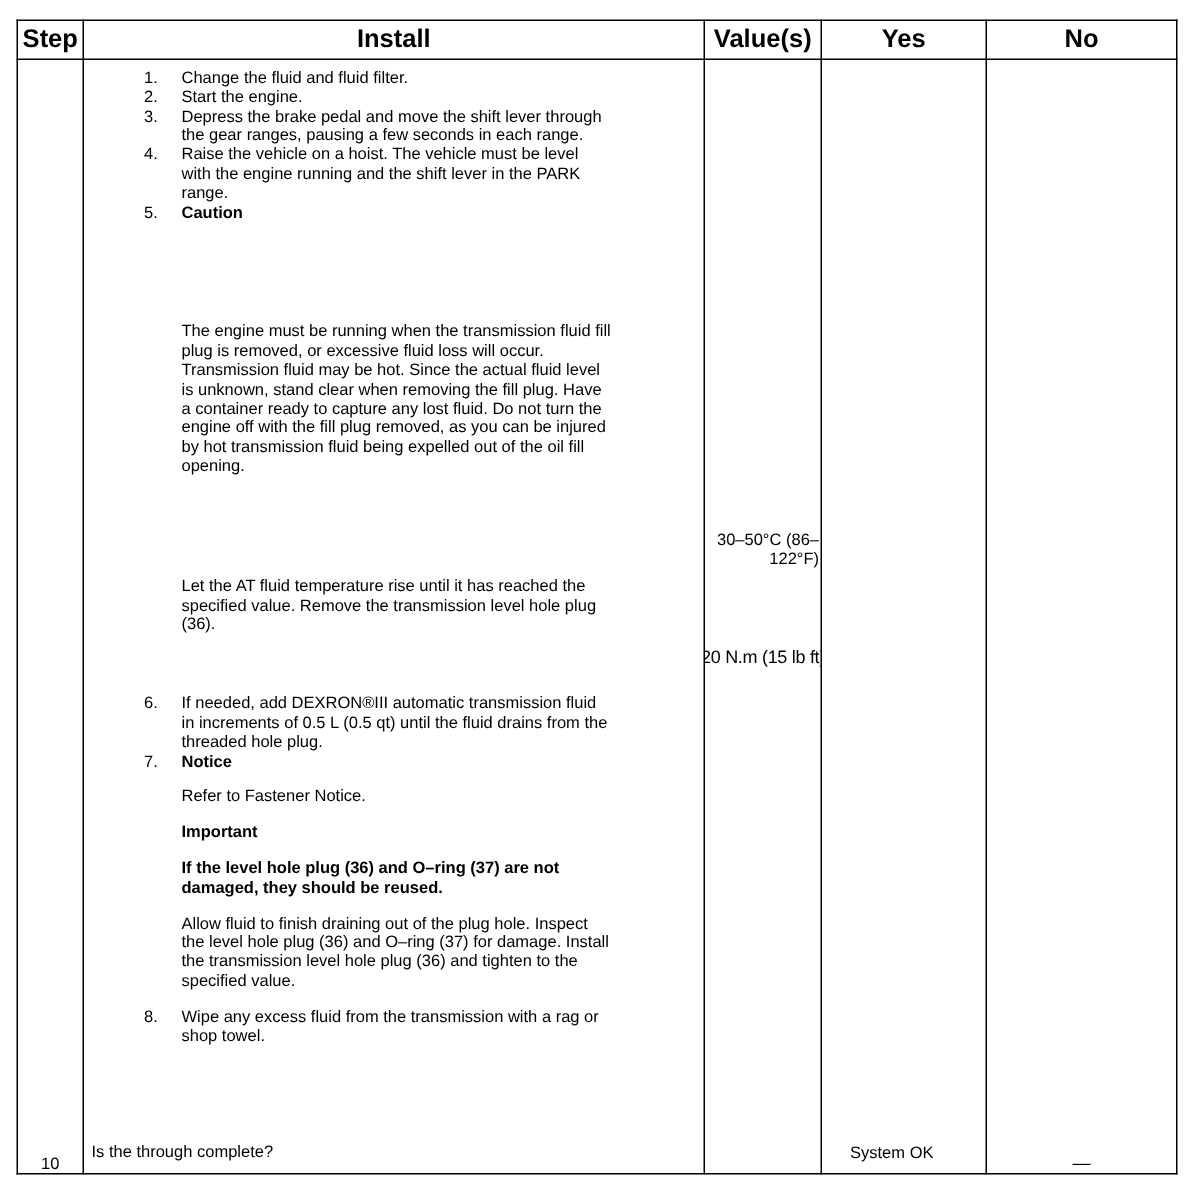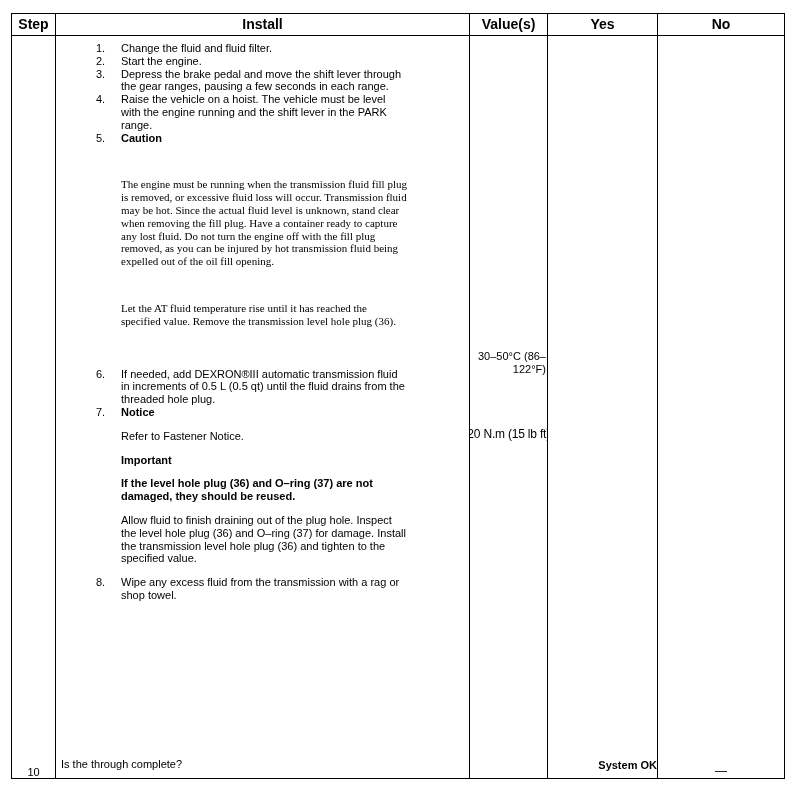--- a/index.html
+++ b/index.html
@@ -8,49 +8,49 @@
     width: 795px; height: 792px;
     background: #ffffff; color: #000000;
     font-family: "Liberation Sans", "DejaVu Sans", sans-serif;
     font-size: 11px;
     overflow: hidden;
   }
   .page { padding: 13px 11px 0 11px; }
 
   table.proc { border-collapse: collapse; table-layout: fixed; width: 773px; }
   .proc th, .proc td { border: 1px solid #000; padding: 0; vertical-align: top; }
-  .proc th { font-size: 14px; font-weight: bold; text-align: center; padding: 2px 2px 3px 2px; }
+  .proc th { font-size: 17px; font-weight: bold; text-align: center; padding: 2px 2px 3px 2px; }
 
   .col-step   { width: 44px; }
   .col-action { width: 414px; }
   .col-values { width: 78px; }
   .col-yes    { width: 110px; }
   .col-no     { width: 127px; }
 
   .cellwrap { position: relative; height: 742px; overflow: hidden; }
   .center-wrap { display: flex; align-items: flex-end; justify-content: center; height: 742px; padding-top: 40px; }
 
   .action-wrap { padding: 6px 0 0 5px; }
   .list { padding-left: 35px; padding-right: 61px; line-height: 12.8px; }
   .item { display: flex; }
   .item .num { width: 25px; flex: none; }
   .item .txt { flex: 1; }
   .para { margin-left: 25px; line-height: 12.8px; }
   .gap    { margin-top: 11px; }
   .gap-md { margin-top: 40px; }
-  .gap-lg { margin-top: 34px; font-family: Liberation Serif, serif; }
+  .gap-lg { margin-top: 67px; }
   .bold { font-weight: bold; }
 
   .question { position: absolute; left: 5px; bottom: 7px; line-height: 13px; }
 
   .val { position: absolute; left: 1px; right: 1px; text-align: right; line-height: 12.8px; }
   .val-1 { top: 314px; }
   .val-2 { top: 392px; white-space: nowrap; font-size: 12px; letter-spacing: -0.2px; left: -3px; right: -3px; }
 
-  .system-ok { position: absolute; left: 0; right: 0; bottom: 7px; text-align: right; font-weight: bold; }
+  .system-ok { position: absolute; left: 0; right: 16px; bottom: 7px; text-align: center; }
   .no-dash { font-size: 12px; }
 </style>
 </head>
 <body>
 
 <div class="page">
   <table class="proc">
     <colgroup>
       <col class="col-step">
       <col class="col-action">

